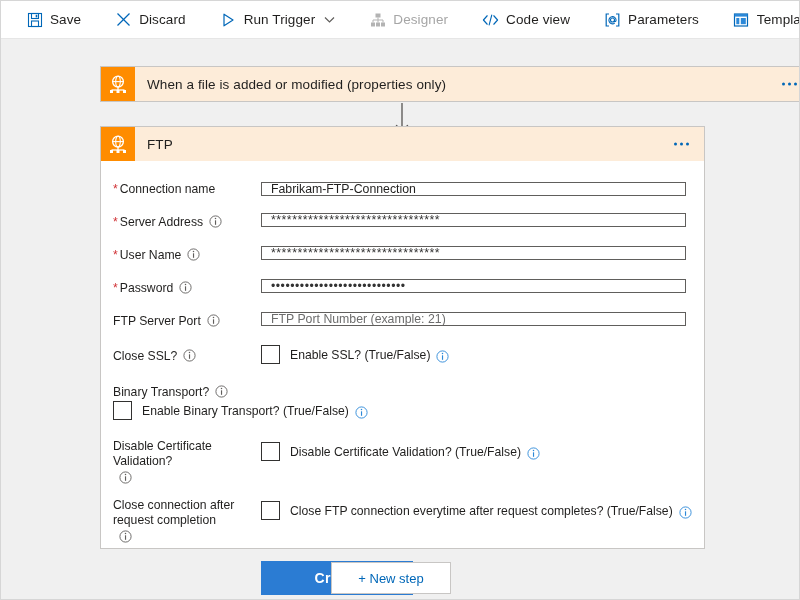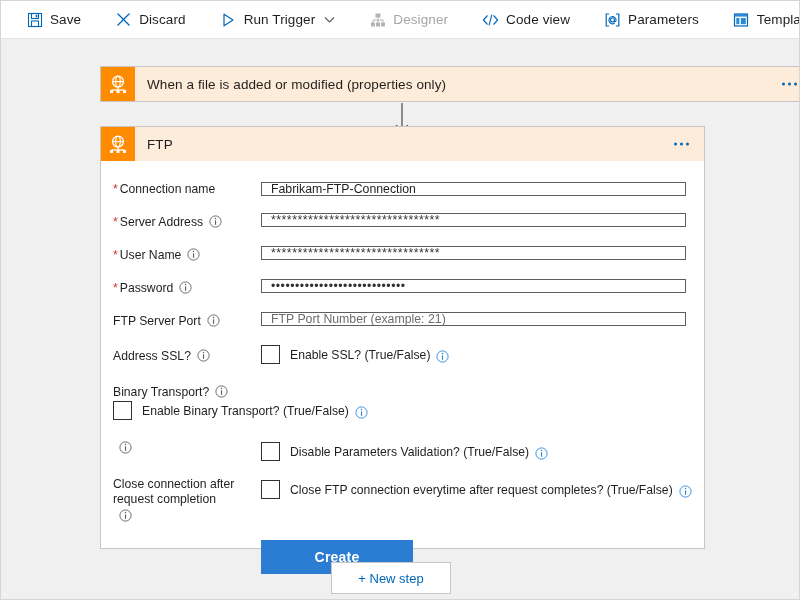--- a/index.html
+++ b/index.html
@@ -503,21 +503,21 @@
               </svg>
             </span>
           </div>
           <div class="field">
             <input class="text-input" type="text" placeholder="FTP Port Number (example: 21)" style="">
           </div>
         </div>
 
         <div class="form-row" style="margin-top:15px;">
           <div class="form-label">
-            <span class="label-text">Address SSL?</span>
+            <span class="label-text">Close SSL?</span>
             <span class="info-icon">
               <svg width="13" height="13" viewBox="0 0 13 13">
                 <circle cx="6.5" cy="6.5" r="5.6" fill="none" stroke="#605e5c" stroke-width="0.9"></circle>
                 <circle cx="6.5" cy="3.6" r="0.75" fill="#605e5c"></circle>
                 <rect x="5.95" y="5.3" width="1.15" height="4.5" fill="#605e5c"></rect>
               </svg>
             </span>
           </div>
           <div class="field">
             <div class="cb-wrap">
@@ -559,33 +559,34 @@
                     <rect x="5.95" y="5.3" width="1.15" height="4.5" fill="#2b88d8"></rect>
                   </svg>
                 </span>
               </span>
             </div>
           </div>
         </div>
 
         <div class="form-row" style="margin-top:16px;">
           <div class="form-label">
+            <span class="label-text">Disable Certificate Validation?</span>
             <span class="info-icon">
               <svg width="13" height="13" viewBox="0 0 13 13">
                 <circle cx="6.5" cy="6.5" r="5.6" fill="none" stroke="#605e5c" stroke-width="0.9"></circle>
                 <circle cx="6.5" cy="3.6" r="0.75" fill="#605e5c"></circle>
                 <rect x="5.95" y="5.3" width="1.15" height="4.5" fill="#605e5c"></rect>
               </svg>
             </span>
           </div>
           <div class="field">
             <div class="cb-wrap" style="padding-top:6px;">
               <div class="cb-box"></div>
               <span class="cb-label">
-                <span>Disable Parameters Validation? (True/False)</span>
+                <span>Disable Certificate Validation? (True/False)</span>
                 <span class="info-icon">
                   <svg width="13" height="13" viewBox="0 0 13 13">
                     <circle cx="6.5" cy="6.5" r="5.6" fill="none" stroke="#2b88d8" stroke-width="0.9"></circle>
                     <circle cx="6.5" cy="3.6" r="0.75" fill="#2b88d8"></circle>
                     <rect x="5.95" y="5.3" width="1.15" height="4.5" fill="#2b88d8"></rect>
                   </svg>
                 </span>
               </span>
             </div>
           </div>

